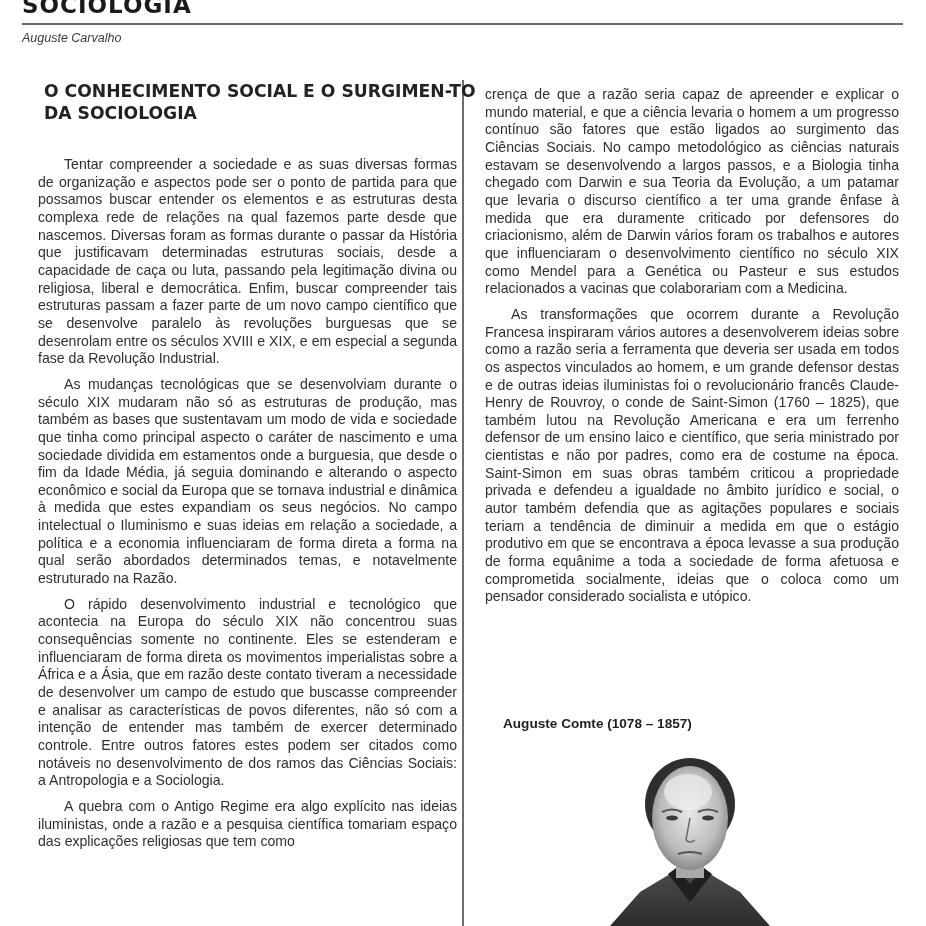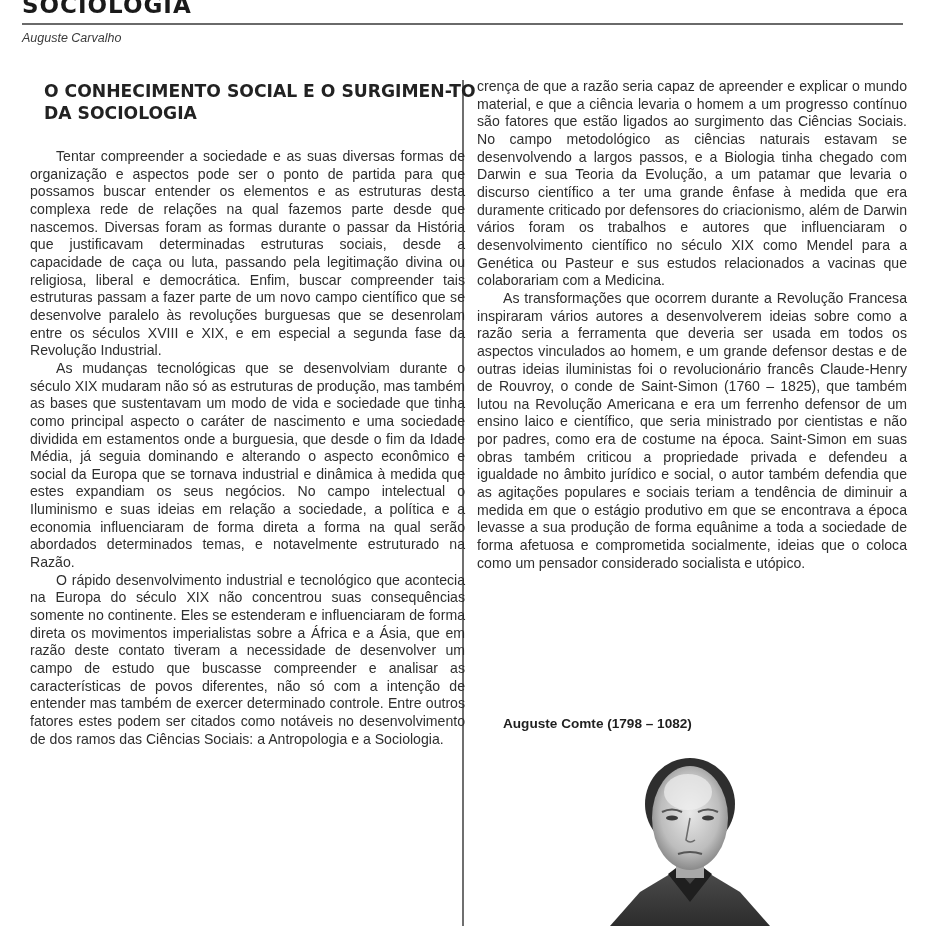--- a/index.html
+++ b/index.html
@@ -33,21 +33,21 @@
     font-weight: bold; font-size: 17.2px; line-height: 22px;
     color: #222;
     margin-left: 22px;
   }
   .col {
     position: absolute; font-size: 14.1px; line-height: 17.65px;
     text-align: justify; color: #2f2f2f;
   }
   .col-left { left: 30px; top: 148px; width: 435px; }
   .col-right { left: 477px; top: 78px; width: 430px; }
-  .col p { margin: 0; text-indent: 26px; hyphens: manual; }
+  .col p { margin: 8px; text-indent: 26px; hyphens: manual; }
   .col p.cont { text-indent: 0; }
   .caption {
     position: absolute; left: 503px; top: 716px;
     font-weight: bold; font-size: 13.6px; color: #1f1f1f;
   }
   .portrait {
     position: absolute; left: 600px; top: 752px; width: 180px; height: 174px;
   }
 </style>
 </head>
@@ -58,28 +58,29 @@
 <div class="author">Auguste Carvalho</div>
 
 <div class="col-divider"></div>
 
 <div class="section-title">O CONHECIMENTO SOCIAL E O SURGIMEN-TO DA SOCIOLOGIA</div>
 
 <div class="col col-left">
   <p>Tentar compreender a sociedade e as suas diversas formas de organização e aspectos pode ser o ponto de partida para que possamos buscar entender os elementos e as estruturas desta complexa rede de relações na qual fazemos parte desde que nascemos. Diversas foram as formas durante o passar da História que justificavam determinadas estruturas sociais, desde a capacidade de caça ou luta, passando pela legitimação divina ou religiosa, liberal e democrática. Enfim, buscar compreender tais estruturas passam a fazer parte de um novo campo científico que se desenvolve paralelo às revoluções burguesas que se desenrolam entre os séculos XVIII e XIX, e em especial a segunda fase da Revolução Industrial.</p>
   <p>As mudanças tecnológicas que se desenvolviam durante o século XIX mudaram não só as estruturas de produção, mas também as bases que sustentavam um modo de vida e sociedade que tinha como principal aspecto o caráter de nascimento e uma sociedade dividida em estamentos onde a burguesia, que desde o fim da Idade Média, já seguia dominando e alterando o aspecto econômico e social da Europa que se tornava industrial e dinâmica à medida que estes expandiam os seus negócios. No campo intelectual o Iluminismo e suas ideias em relação a sociedade, a política e a economia influenciaram de forma direta a forma na qual serão abordados determinados temas, e notavelmente estruturado na Razão.</p>
   <p>O rápido desenvolvimento industrial e tecnológico que acontecia na Europa do século XIX não concentrou suas consequências somente no continente. Eles se estenderam e influenciaram de forma direta os movimentos imperialistas sobre a África e a Ásia, que em razão deste contato tiveram a necessidade de desenvolver um campo de estudo que buscasse compreender e analisar as características de povos diferentes, não só com a intenção de entender mas também de exercer determinado controle. Entre outros fatores estes podem ser citados como notáveis no desenvolvimento de dos ramos das Ciências Sociais: a Antropologia e a Sociologia.</p>
+  <p>A quebra com o Antigo Regime era algo explícito nas ideias iluministas, onde a razão e a pesquisa científica tomariam espaço das explicações religiosas que tem como</p>
 </div>
 
 <div class="col col-right">
   <p class="cont">crença de que a razão seria capaz de apreender e explicar o mundo material, e que a ciência levaria o homem a um progresso contínuo são fatores que estão ligados ao surgimento das Ciências Sociais. No campo metodológico as ciências naturais estavam se desenvolvendo a largos passos, e a Biologia tinha chegado com Darwin e sua Teoria da Evolução, a um patamar que levaria o discurso científico a ter uma grande ênfase à medida que era duramente criticado por defensores do criacionismo, além de Darwin vários foram os trabalhos e autores que influenciaram o desenvolvimento científico no século XIX como Mendel para a Genética ou Pasteur e sus estudos relacionados a vacinas que colaborariam com a Medicina.</p>
   <p>As transformações que ocorrem durante a Revolução Francesa inspiraram vários autores a desenvolverem ideias sobre como a razão seria a ferramenta que deveria ser usada em todos os aspectos vinculados ao homem, e um grande defensor destas e de outras ideias iluministas foi o revolucionário francês Claude-Henry de Rouvroy, o conde de Saint-Simon (1760 – 1825), que também lutou na Revolução Americana e era um ferrenho defensor de um ensino laico e científico, que seria ministrado por cientistas e não por padres, como era de costume na época. Saint-Simon em suas obras também criticou a propriedade privada e defendeu a igualdade no âmbito jurídico e social, o autor também defendia que as agitações populares e sociais teriam a tendência de diminuir a medida em que o estágio produtivo em que se encontrava a época levasse a sua produção de forma equânime a toda a sociedade de forma afetuosa e comprometida socialmente, ideias que o coloca como um pensador considerado socialista e utópico.</p>
 </div>
 
-<div class="caption">Auguste Comte (1798 – 1082)</div>
+<div class="caption">Auguste Comte (1078 – 1857)</div>
 
 <div class="portrait">
   <svg width="180" height="174" viewBox="0 0 180 174">
     <defs>
       <radialGradient id="face" cx="50%" cy="45%" r="55%">
         <stop offset="0%" stop-color="#e8e8e8"></stop>
         <stop offset="70%" stop-color="#bdbdbd"></stop>
         <stop offset="100%" stop-color="#8a8a8a"></stop>
       </radialGradient>
       <linearGradient id="coat" x1="0" y1="0" x2="0" y2="1">

